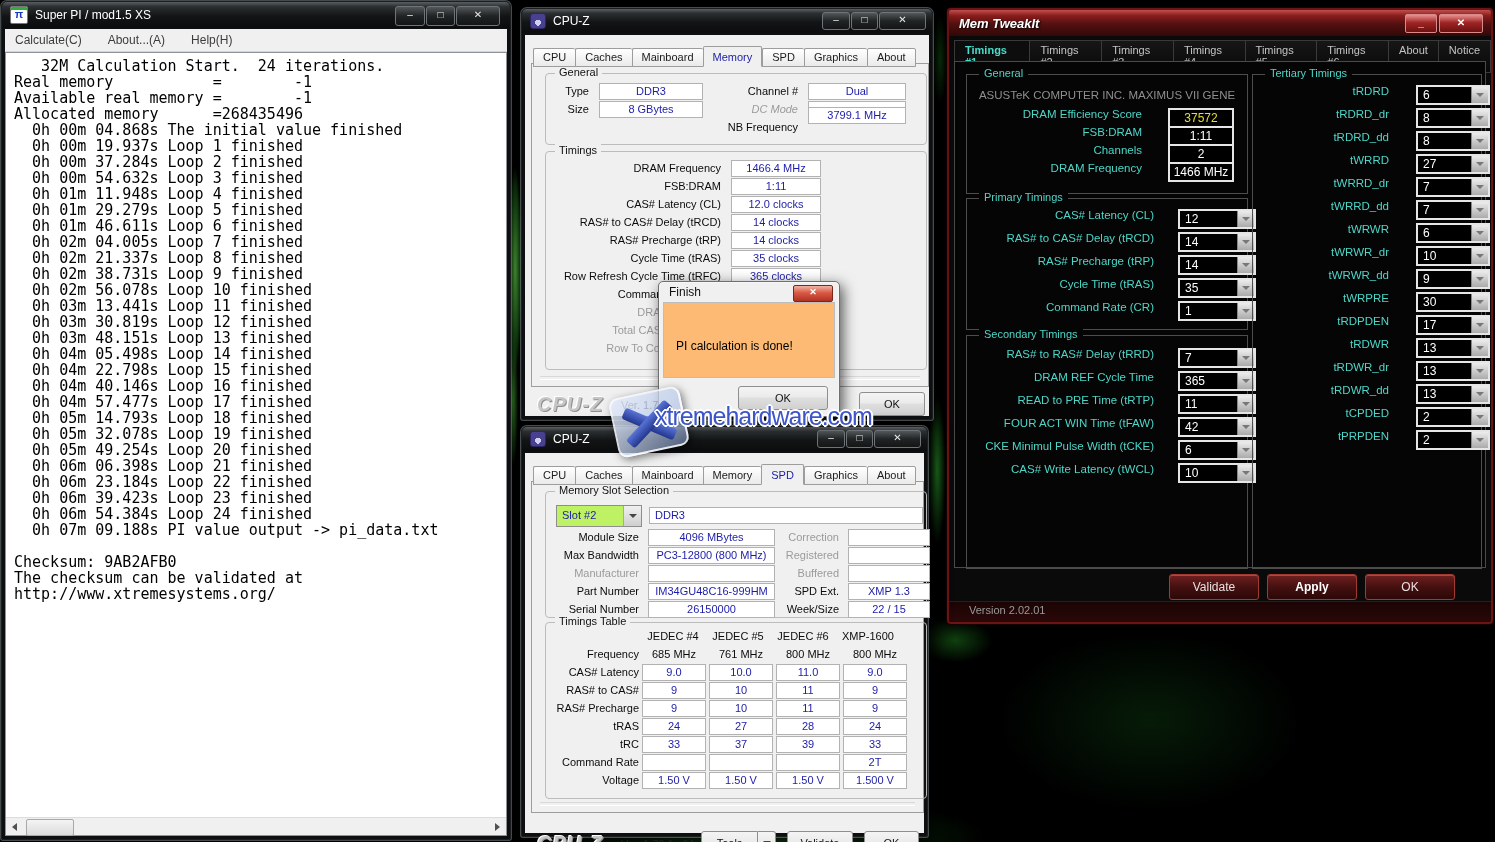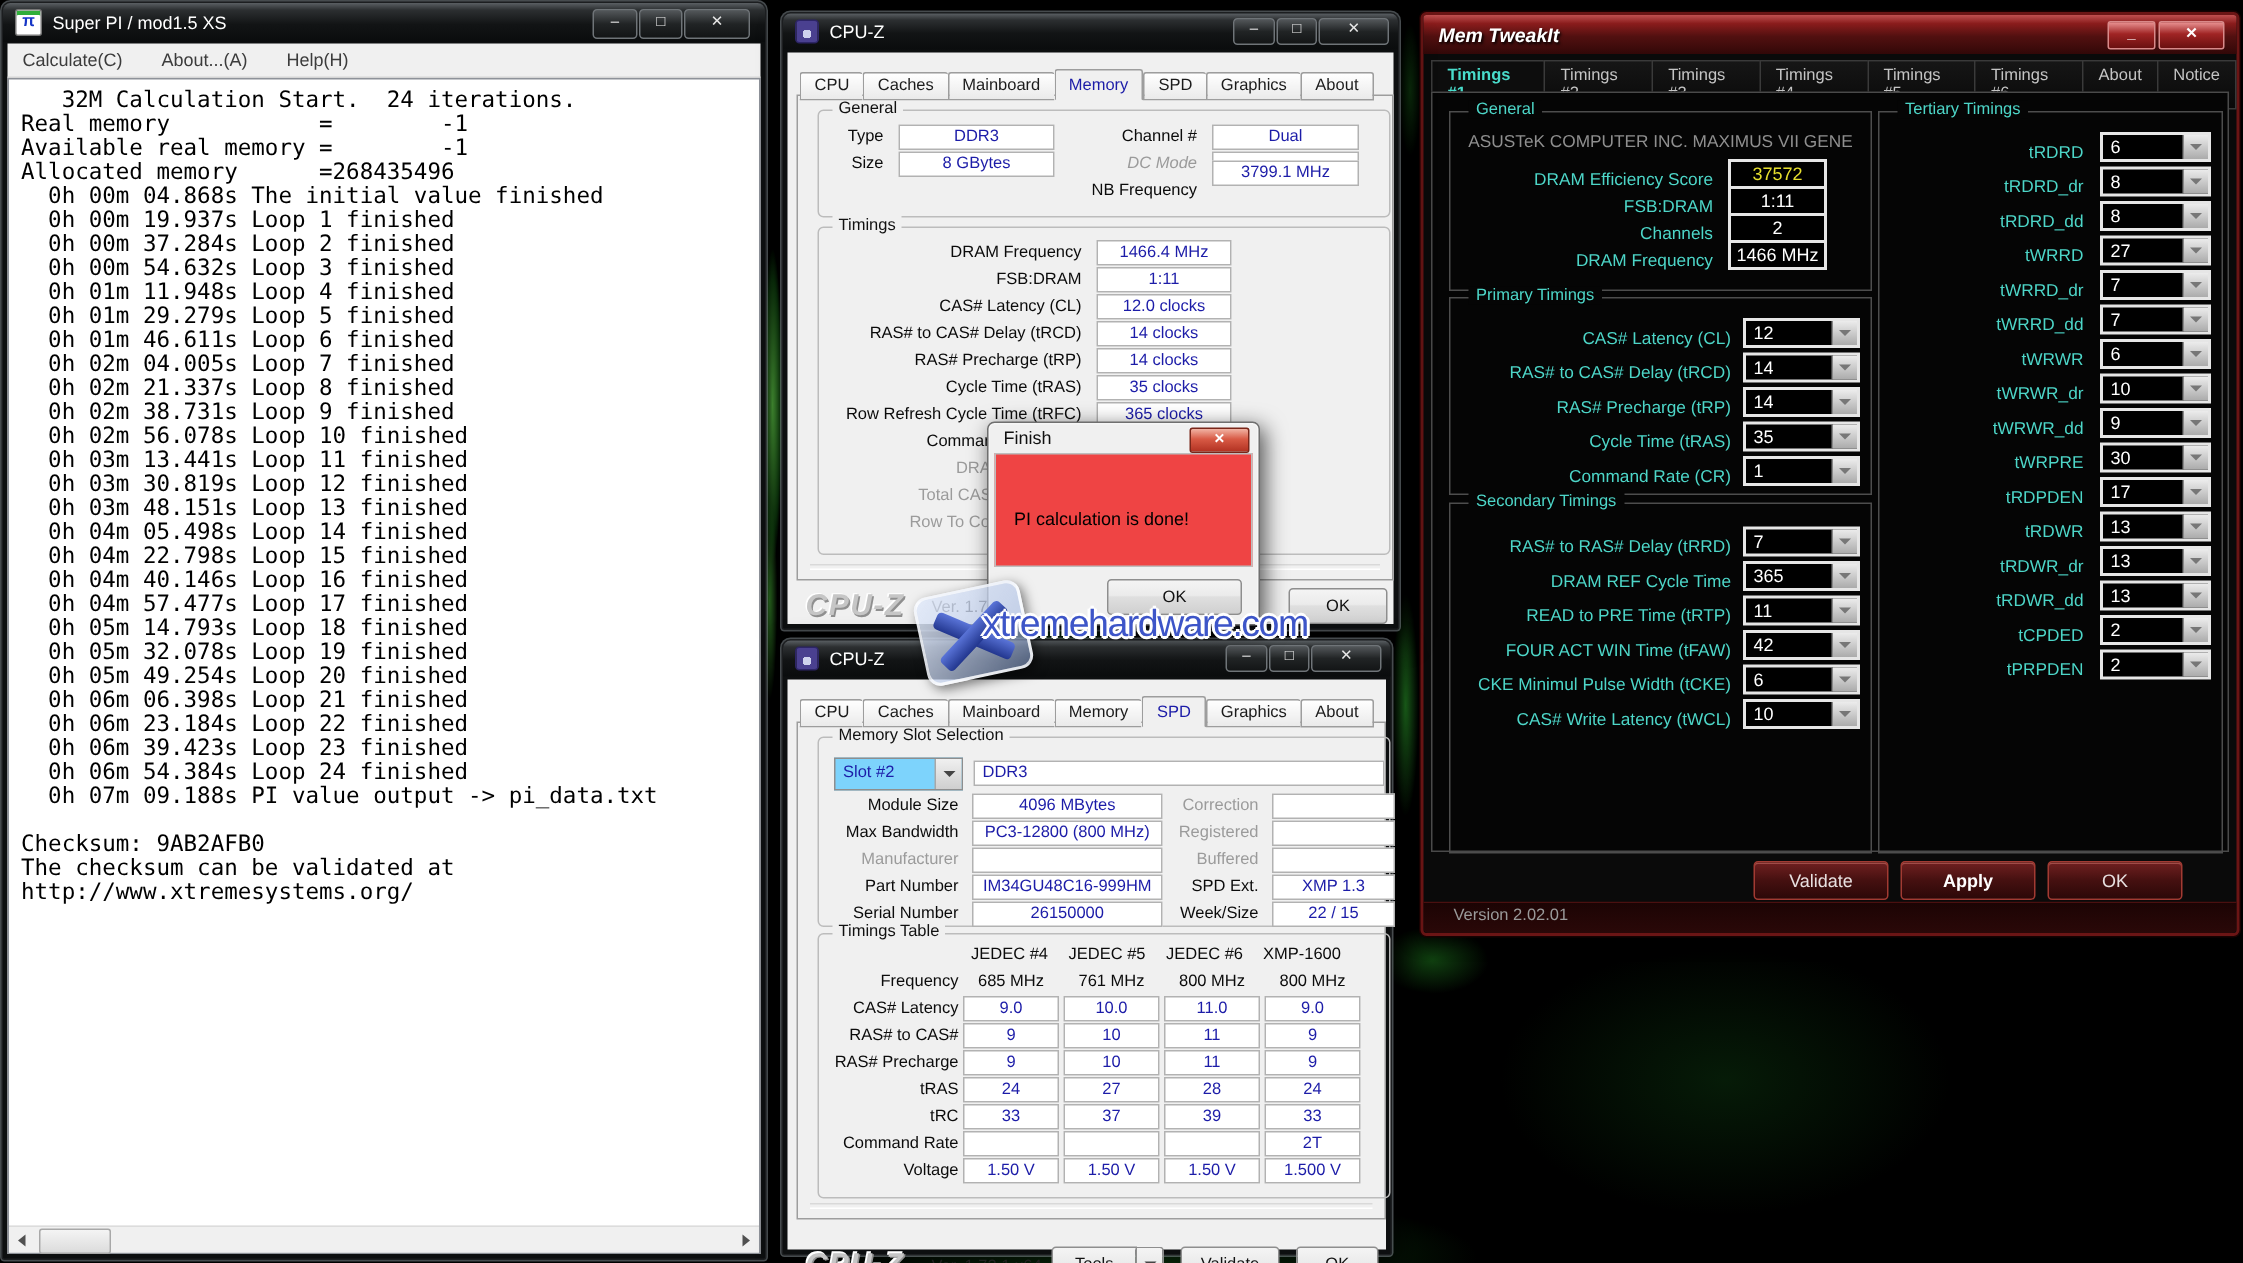--- a/index.html
+++ b/index.html
@@ -67,21 +67,21 @@
   .cz-trow .cz-tlabel{width:175px;text-align:right;font-size:11px;color:#0b0b0b;flex:none;}
   .cz-trow.disabled .cz-tlabel{color:#9b9b9b;}
   .cz-trow .cz-tfield{width:88px;height:15px;margin-left:10px;background:#fff;border:1px solid #b2b2b2;
         font-size:11px;line-height:15px;text-align:center;color:#1c1ca8;flex:none;}
   .cz-sep{position:absolute;left:8px;right:8px;height:2px;border-top:1px solid #d9d9d9;border-bottom:1px solid #fff;}
   .cz-logo{font-size:20px;font-weight:bold;font-style:italic;color:#c6c6c6;letter-spacing:1px;
         text-shadow:1px 1px 0 #8f8f8f, -1px -1px 0 #ffffff;}
   .btn7{background:linear-gradient(180deg,#f4f4f4 0%,#ebebeb 45%,#dfdfdf 50%,#d0d0d0 100%);
         border:1px solid #8e8e8e;border-radius:3px;font-size:11px;color:#111;
         display:flex;align-items:center;justify-content:center;}
-  .combo{position:absolute;background:#7dd3fc;border:1px solid #8e8e8e;display:flex;}
+  .combo{position:absolute;background:#bef264;border:1px solid #8e8e8e;display:flex;}
   .combo .combo-val{flex:1;font-size:11px;line-height:18px;padding-left:5px;color:#1c1ca8;}
   .combo .combo-dd{width:17px;background:linear-gradient(180deg,#f0f0f0,#cfcfcf);border-left:1px solid #a8a8a8;
         display:flex;align-items:center;justify-content:center;}
   .tri-down{width:0;height:0;border-left:4px solid transparent;border-right:4px solid transparent;border-top:4px solid #444;}
   
   .spd-rows{position:absolute;}
   .spd-row{display:flex;align-items:center;height:18px;}
   .spd-row .spd-label{text-align:right;font-size:11px;color:#0b0b0b;flex:none;}
   .spd-row.disabled .spd-label{color:#9b9b9b;}
   .spd-row .spd-field{height:15px;margin-left:9px;background:#fff;border:1px solid #b2b2b2;
@@ -93,21 +93,21 @@
   .tt-row:first-child .tt-cell{background:transparent;border-color:transparent;color:#0b0b0b;}
   .tt-head .tt-cell{background:transparent;border:none;color:#0b0b0b;}
   
   .dialog{position:absolute;left:658px;top:281px;width:180px;height:134px;background:#f0f0f0;
         border:1px solid #6f6f6f;border-radius:5px 5px 2px 2px;z-index:40;
         box-shadow:0 0 0 1px rgba(255,255,255,.4) inset, 3px 4px 14px rgba(0,0,0,.65);}
   .dlg-title{position:absolute;left:10px;top:3px;font-size:12px;color:#111;}
   .dlg-close{position:absolute;right:6px;top:3px;width:38px;height:15px;border-radius:2px;
         background:linear-gradient(180deg,#f1b3a3 0%,#d85a45 45%,#b23222 100%);
         border:1px solid #7a2619;color:#fff;font-size:9px;line-height:13px;text-align:center;font-weight:bold;}
-  .dlg-body{position:absolute;left:4px;right:4px;top:20px;height:74px;background:#ef4444;border:1px solid #bdbdbd;}
+  .dlg-body{position:absolute;left:4px;right:4px;top:20px;height:74px;background:#fdba74;border:1px solid #bdbdbd;}
   .dlg-msg{position:absolute;left:12px;top:36px;font-size:12px;color:#000;}
   .dlg-footer{position:absolute;left:4px;right:4px;bottom:4px;height:32px;}
   .dlg-ok{position:absolute;left:75px;top:6px;width:88px;height:22px;}
   
   .mt-window{position:absolute;left:947px;top:8px;width:542px;height:612px;background:#0a0a0a;
         border:2px solid #6b1515;border-radius:4px;box-shadow:0 0 14px rgba(0,0,0,.8), 0 0 0 1px #240404;}
   .mt-title{position:absolute;left:0;right:0;top:0;height:26px;border-radius:2px 2px 0 0;
         background:linear-gradient(180deg,#c05050 0%,#8a1c1c 22%,#521010 55%,#320808 100%);
         color:#fff;font-size:13px;font-weight:bold;font-style:italic;display:flex;align-items:center;
         padding-left:10px;text-shadow:1px 1px 2px #000;}
@@ -119,21 +119,21 @@
   .mt-tabs{position:absolute;left:5px;top:30px;display:flex;}
   .mt-tab{padding:3px 10px 4px 10px;font-size:11px;color:#c4c4c4;border:1px solid #3a3a3a;border-right:none;
         background:linear-gradient(180deg,#161616,#090909);}
   .mt-tab:last-child{border-right:1px solid #3a3a3a;}
   .mt-tab.active{color:#49dcCB;color:#49dccb;background:#0d0d0d;border-bottom:1px solid #0d0d0d;font-weight:bold;}
   .mt-body{position:absolute;left:5px;right:5px;top:51px;height:505px;border:1px solid #4a4a4a;background:#050505;}
   .mt-group{position:absolute;border:1px solid #4d4d4d;}
   .mt-caption{position:absolute;left:12px;top:-8px;background:#050505;padding:0 5px;font-size:11px;color:#4dd6c8;}
   .mt-board{position:absolute;left:0;right:0;top:14px;text-align:center;font-size:11.5px;color:#8f8f8f;}
   .mt-rows{position:absolute;left:0;right:0;}
-  .mt-row{display:flex;align-items:flex-end;height:23px;}
+  .mt-row{display:flex;align-items:flex-start;height:23px;gap:16px;}
   .mt-row .mt-label{width:187px;text-align:right;font-size:11.5px;color:#4dd6c8;flex:none;}
   .mt-row .mt-box{display:flex;margin-left:8px;border:2px solid #e6e6e6;background:#000;height:16px;flex:none;}
   .mt-row .mt-value{width:52px;font-size:12px;color:#fff;line-height:16px;padding-left:5px;}
   .mt-row .mt-dd{width:16px;background:linear-gradient(180deg,#ececec,#ababab);border-left:1px solid #888;
         display:flex;align-items:center;justify-content:center;}
   .mt-dd .tri-down{border-top-color:#777;}
   .mt-row.wide .mt-value{width:69px;}
   .mt-row.score .mt-value{color:#e6df2e;}
   .mt-general .mt-row{height:18px;}
   .mt-general .mt-row .mt-label{width:175px;}

